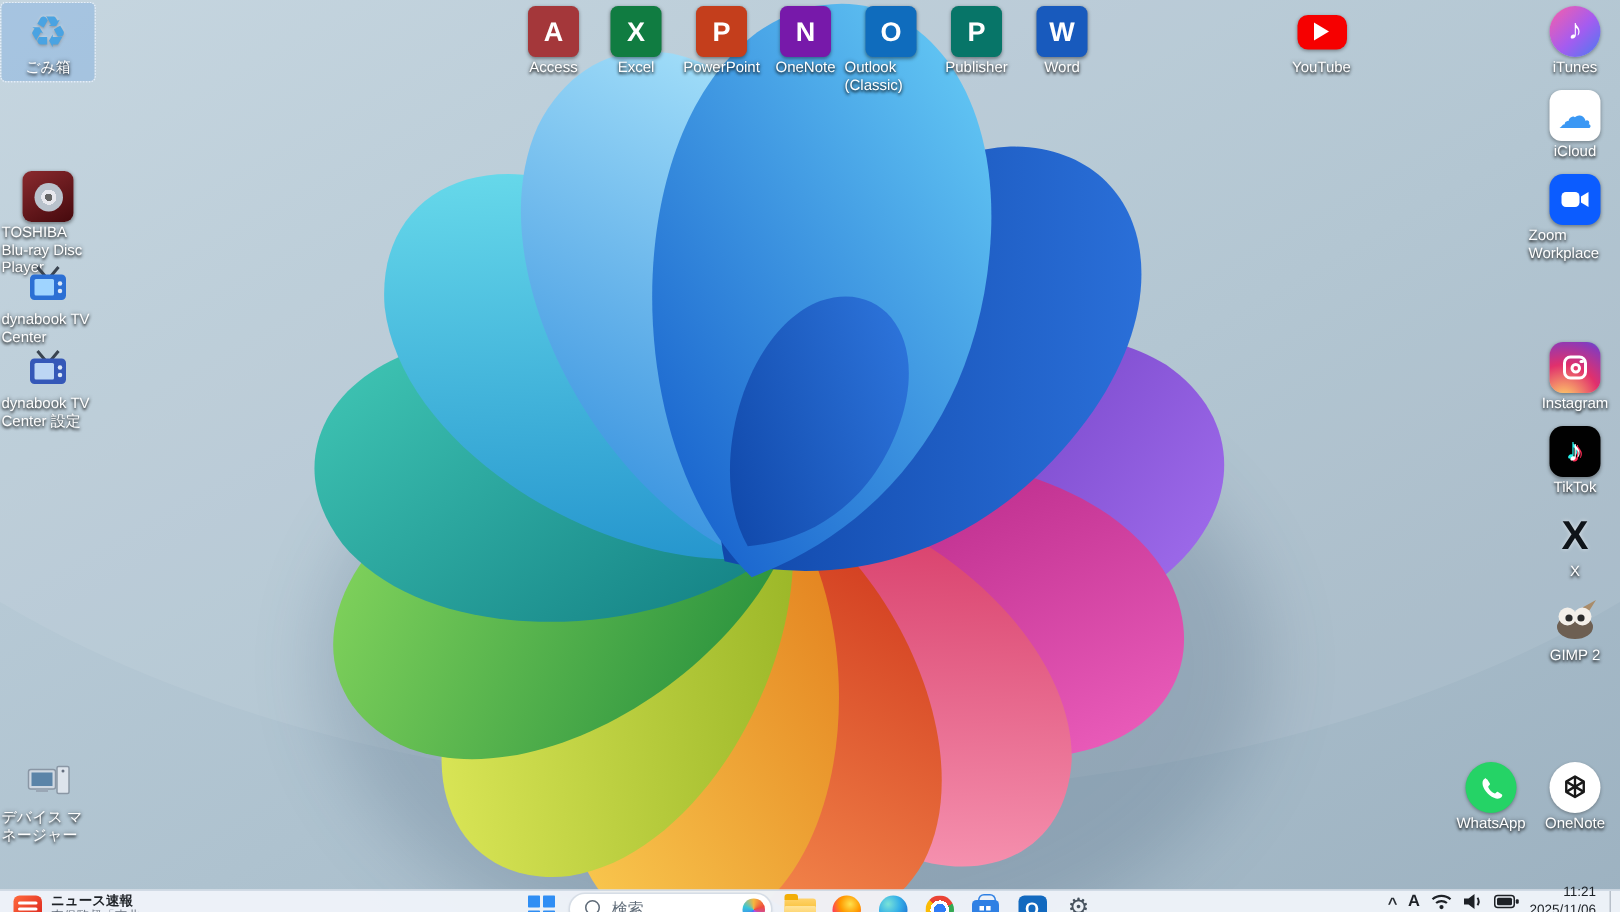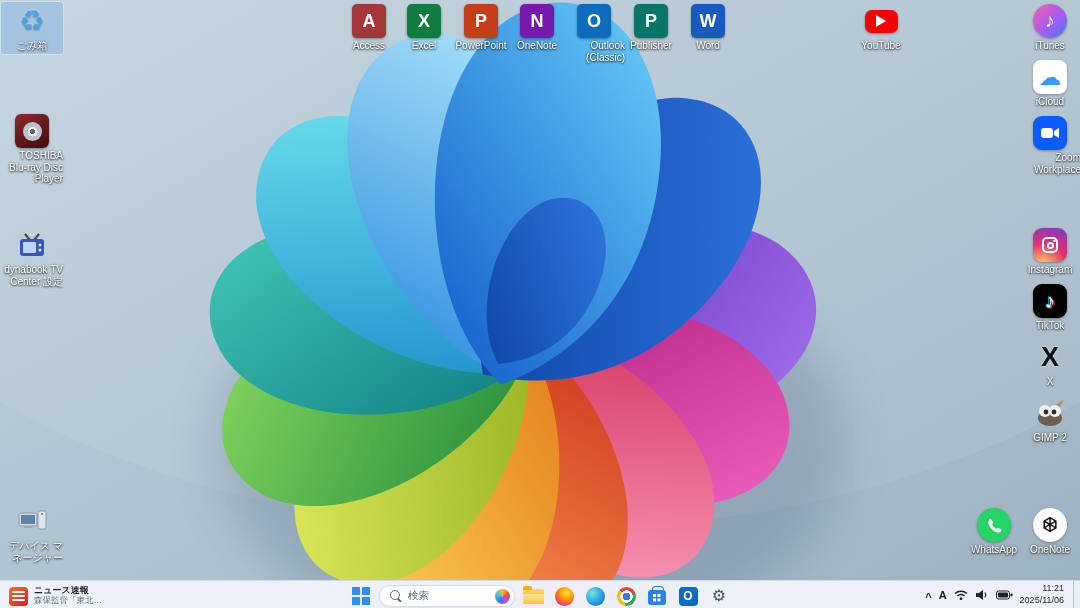--- a/index.html
+++ b/index.html
@@ -4,21 +4,21 @@
 <style>
   *{margin:0;padding:0;box-sizing:border-box}
   html,body{width:1080px;height:608px;overflow:hidden}
   body{font-family:"Liberation Sans","DejaVu Sans",sans-serif;position:relative;background:#aebfcc}
   .wallpaper{position:absolute;inset:0;width:100%;height:100%;display:block}
   .desktop{position:absolute;left:0;top:0;right:0;bottom:28px}
 
   
   .di{position:absolute;width:62px;display:flex;flex-direction:column;align-items:center;gap:2px;padding:2px 0;border-radius:3px}
   .di.selected{background:rgba(115,168,226,.38);outline:1px dotted #e4eefb}
-  .il{font-size:10px;color:#fff;text-align:right;line-height:1.15;max-width:62px;word-break:break-word;
+  .il{font-size:10px;color:#fff;text-align:left;line-height:1.15;max-width:62px;word-break:break-word;
       text-shadow:0 1px 2px rgba(0,0,0,.85),0 0 3px rgba(0,0,0,.45)}
   .ig{width:34px;height:34px;display:flex;align-items:center;justify-content:center;border-radius:7px;
       font-weight:bold;font-size:18px;color:#fff;flex:0 0 auto}
   .tile{border-radius:5px;box-shadow:0 1px 2.5px rgba(0,0,0,.4)}
   .access{background:#A4373A}.excel{background:#107C41}.ppt{background:#C43E1C}.onenote{background:#7719AA}
   .outlook{background:#0F6CBD}.publisher{background:#077568}.word{background:#185ABD}
   .recycle{background:transparent;font-size:29px;color:#4aa3e2;text-shadow:0 1px 2px rgba(0,0,0,.4),0 0 2px #fff}
   .edgeic{border-radius:50%;background:radial-gradient(circle at 32% 30%,#7ae3d8 0%,#35b0e8 42%,#1256c8 100%);box-shadow:0 1px 2.5px rgba(0,0,0,.35)}
   .chromeic{border-radius:50%;box-shadow:0 1px 2.5px rgba(0,0,0,.35);
     background:radial-gradient(circle,#2f7bf5 0 7px,#fff 7px 10.5px,rgba(255,255,255,0) 10.5px),
@@ -44,22 +44,22 @@
   .whatsapp{border-radius:50%;background:#25D366;box-shadow:0 1px 2.5px rgba(0,0,0,.35)}
   .chatgpt{border-radius:50%;background:#fff;box-shadow:0 1px 2.5px rgba(0,0,0,.3)}
   .toshiba{background:linear-gradient(150deg,#8a2a2e,#45090d);border-radius:6px;box-shadow:0 1px 2.5px rgba(0,0,0,.4)}
   .disc{width:19px;height:19px;border-radius:50%;
     background:radial-gradient(circle,#666 0 2.5px,#e8e8ee 2.5px 5px,#b9c2cc 5px 9.5px)}
   .youtube{background:transparent}
   .ytbody{width:33px;height:23px;background:#f60000;border-radius:7px;display:flex;align-items:center;justify-content:center;box-shadow:0 1px 2.5px rgba(0,0,0,.35)}
   .ytbody::after{content:"";border:6px solid transparent;border-left:10px solid #fff;margin-left:6px}
 
   
-  .taskbar{position:absolute;left:0;right:0;bottom:0;height:28px;background:rgba(238,243,249,.97);
-    border-top:1px solid rgba(205,215,226,.9);display:flex;align-items:flex-end;z-index:5}
+  .taskbar{position:absolute;left:0;right:0;bottom:0;height:15px;background:rgba(238,243,249,.97);
+    border-top:1px solid rgba(205,215,226,.9);display:flex;align-items:flex-start;z-index:5}
   .tb-left{position:absolute;left:5px;display:flex;align-items:center;gap:6px;height:24px;padding:0 4px;border-radius:4px;max-width:170px}
   .wicon{width:19px;height:19px;border-radius:4px;background:linear-gradient(135deg,#ff6a3c,#d81e1b);display:flex;flex-direction:column;justify-content:center;gap:2px;padding:0 3px;flex:0 0 auto}
   .wicon i{display:block;height:2px;background:#fff;border-radius:1px}
   .wtxt{display:flex;flex-direction:column;line-height:1.1;overflow:hidden;white-space:nowrap}
   .w1{font-size:9px;font-weight:bold;color:#1f2328}
   .w2{font-size:8.5px;color:#6b7480}
   .tb-center{margin:0 auto;display:flex;align-items:center;gap:5px}
   .tbi{width:26px;height:24px;border:none;background:transparent;border-radius:4px;display:flex;align-items:center;justify-content:center;cursor:pointer;padding:0}
   .winlogo{display:grid;grid-template-columns:8px 8px;grid-template-rows:8px 8px;gap:1.5px}
   .winlogo i{background:#2f8ef4;border-radius:.5px}
@@ -179,20 +179,32 @@
   <div class="di selected" style="left:1px;top:2px">
     <div class="ig recycle">♻</div>
     <div class="il">ごみ箱</div>
   </div>
   <div class="di" style="left:1px;top:112px">
     <div class="ig toshiba">
         <span class="disc"></span>
       </div>
     <div class="il">TOSHIBA Blu-ray Disc Player</div>
   </div>
+  <div class="di" style="left:1px;top:170px">
+    <div class="ig tv">
+      <svg width="32" height="32" viewBox="0 0 32 32">
+          <path d="M9 5 L14 11 M23 5 L18 11" stroke="#3a4450" stroke-width="2" fill="none"></path>
+          <rect x="4" y="10" width="24" height="17" rx="3" fill="#2b6fd4"></rect>
+          <rect x="7" y="13" width="13" height="11" rx="1" fill="#9fd4ff"></rect>
+          <circle cx="24" cy="16" r="1.5" fill="#dce8f8"></circle>
+          <circle cx="24" cy="21" r="1.5" fill="#dce8f8"></circle>
+        </svg>
+    </div>
+    <div class="il">dynabook TV Center</div>
+  </div>
   <div class="di" style="left:1px;top:226px">
     <div class="ig tv">
       <svg width="32" height="32" viewBox="0 0 32 32">
           <path d="M9 5 L14 11 M23 5 L18 11" stroke="#3a4450" stroke-width="2" fill="none"></path>
           <rect x="4" y="10" width="24" height="17" rx="3" fill="#3558b8"></rect>
           <rect x="7" y="13" width="13" height="11" rx="1" fill="#bcd6f4"></rect>
           <circle cx="24" cy="16" r="1.5" fill="#dce8f8"></circle>
           <circle cx="24" cy="21" r="1.5" fill="#dce8f8"></circle>
         </svg>
     </div>

